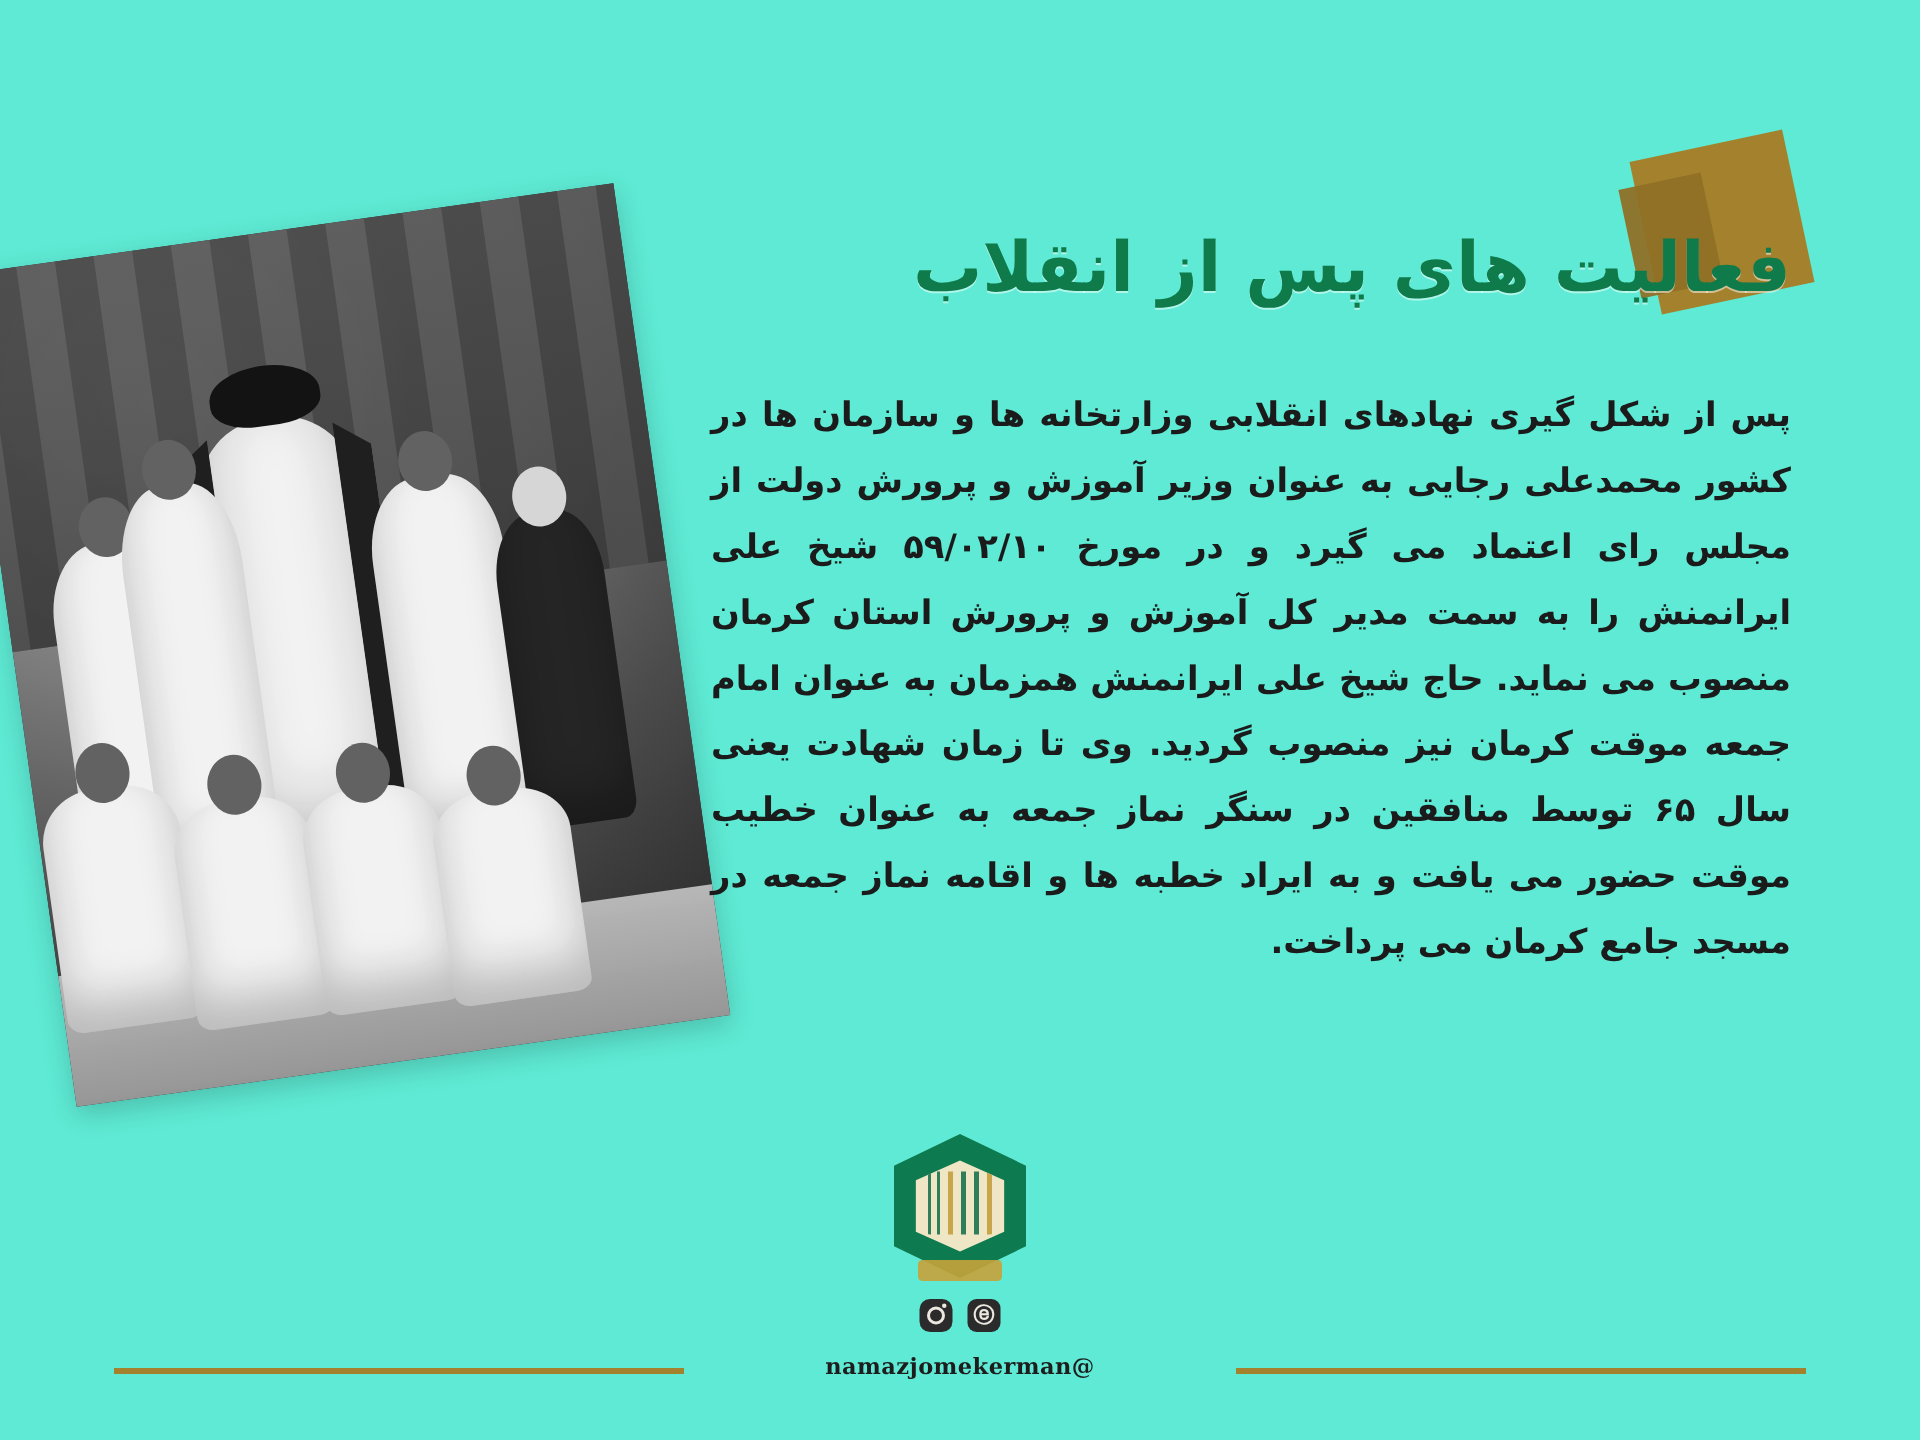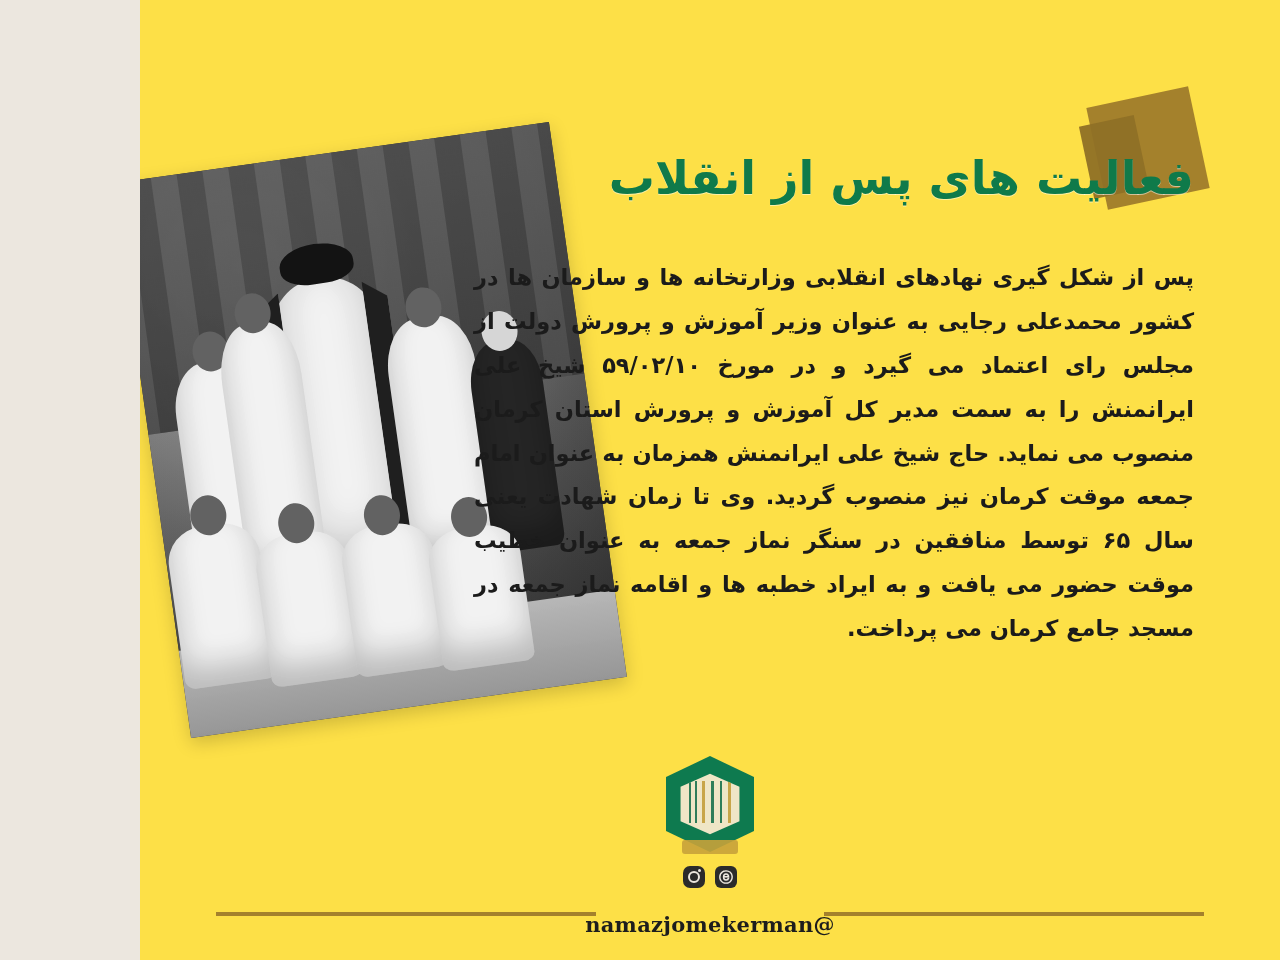--- a/index.html
+++ b/index.html
@@ -10,23 +10,23 @@
   body {
     width: 1280px;
     height: 960px;
     overflow: hidden;
     background: #ece7df;
     font-family: "DejaVu Sans", "Liberation Sans", sans-serif;
   }
 
   .poster {
     position: relative;
-    width: 1140px;
+    width: 1280px;
     height: 960px;
-    background: #fde047;
+    background: #5eead4;
     overflow: hidden;
   }
 
   
   .gold-square {
     position: absolute;
     top: 96px;
     right: 80px;
     width: 104px;
     height: 104px;
@@ -252,23 +252,23 @@
     width: 3px; height: 3px;
     background: #ece7df;
     border-radius: 50%;
   }
 
   
   .handle {
     position: absolute;
     left: 50%;
     transform: translateX(-50%);
-    bottom: 23px;
+    bottom: 40px;
     font-family: "DejaVu Serif", "Liberation Serif", serif;
-    font-size: 21px;
+    font-size: 15px;
     font-weight: bold;
     color: #1d1d1d;
     letter-spacing: .3px;
     white-space: nowrap;
   }
   .rule {
     position: absolute;
     bottom: 44px;
     height: 4px;
     background: #a4812c;

